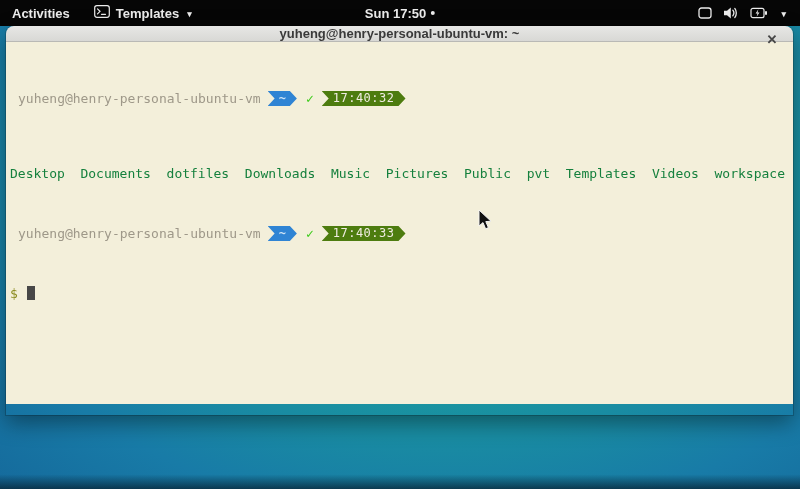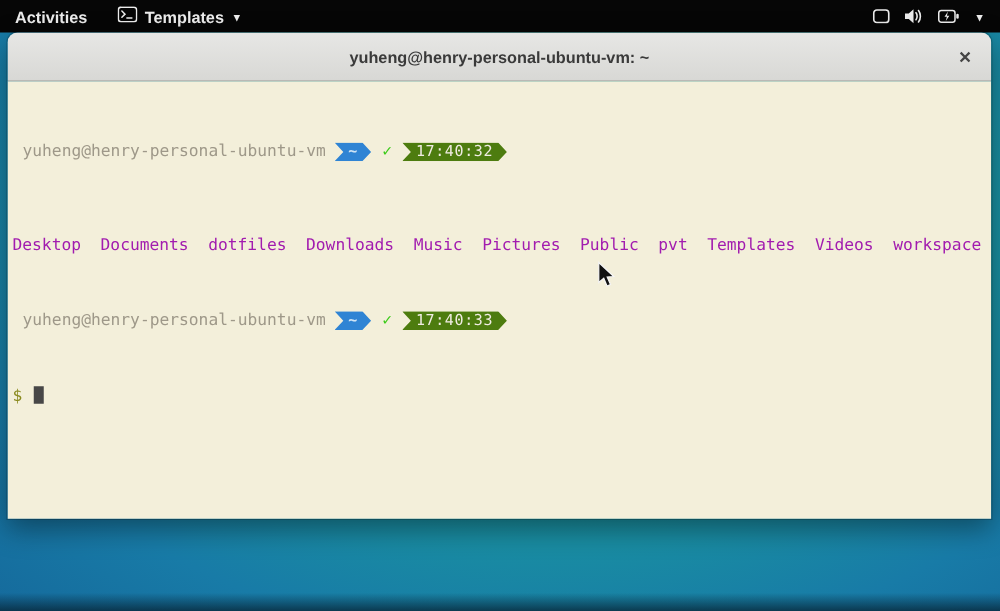--- a/index.html
+++ b/index.html
@@ -35,21 +35,21 @@
   .tb-right svg { display:block; }
 
   
   .window {
     position:absolute; left:6px; top:26px; width:787px; height:389px;
     border-radius:8px 8px 0 0;
     box-shadow:0 8px 22px rgba(0,0,0,.4), 0 0 0 1px rgba(0,0,0,.18);
     overflow:hidden;
   }
   .titlebar {
-    height:39px; background:linear-gradient(#e7e7e5, #d8d8d5);
+    height:16px; background:linear-gradient(#e7e7e5, #d8d8d5);
     border-bottom:1px solid #b9b9b5;
     display:flex; align-items:center; justify-content:center; position:relative;
   }
   .title { font-size:13px; font-weight:bold; color:#3a3a3a; }
   .close {
     position:absolute; right:8px; top:0; height:100%; width:26px;
     background:none; border:none; font-size:13px; font-weight:bold; color:#454545;
     cursor:default; line-height:27px;
   }
   .term {
@@ -63,21 +63,21 @@
   .user { color:#9e9889; margin-left:8px; }
   .pl-seg {
     display:inline-block; height:15px; line-height:15px; padding:0 11px;
     clip-path:polygon(0 0, calc(100% - 7px) 0, 100% 50%, calc(100% - 7px) 100%, 0 100%, 7px 50%);
     font-size:12px;
   }
   .pl-dir  { background:#2f84d4; color:#cfe4f5; margin-left:7px; font-weight:bold; }
   .check   { color:#3ccb1a; margin-left:9px; font-weight:bold; }
   .pl-time { background:#4d7c0f; color:#f0ece2; margin-left:8px; letter-spacing:.5px; }
   .olive { color:#8a8a1e; }
-  .dir { color:#a21caf; }
+  .dir { color:#15803d; }
   .cursor-block {
     display:inline-block; width:8px; height:14px; background:#474747;
     vertical-align:-2px; margin-left:1px;
   }
 
   
   .mouse { position:absolute; left:478px; top:209px; }
 </style>
 </head>
 <body>
@@ -93,20 +93,24 @@
             <rect x="0.7" y="0.7" width="14.6" height="11.6" rx="2.2" fill="none" stroke="#ececec" stroke-width="1.2"></rect>
             <path d="M3.5 3.8 L6 6.3 L3.5 8.8" fill="none" stroke="#ececec" stroke-width="1.2" stroke-linecap="round"></path>
             <path d="M7.5 9.3 H11.5" stroke="#ececec" stroke-width="1.2" stroke-linecap="round"></path>
           </svg>
         </span>
         <span>Templates</span>
         <span class="caret">▾</span>
       </div>
     </div>
 
+    <div class="tb-center">
+      <span>Sun 17:50</span>
+      <span class="notif-dot"></span>
+    </div>
 
     <div class="tb-right">
       <span>
         <svg width="14" height="12" viewBox="0 0 14 12">
           <rect x="1" y="1" width="12" height="10" rx="2.5" fill="none" stroke="#ececec" stroke-width="1.3"></rect>
         </svg>
       </span>
       <span>
         <svg width="16" height="14" viewBox="0 0 16 14">
           <path d="M1 4.8 H4 L7.8 1.4 V12.6 L4 9.2 H1 Z" fill="#ececec"></path>

